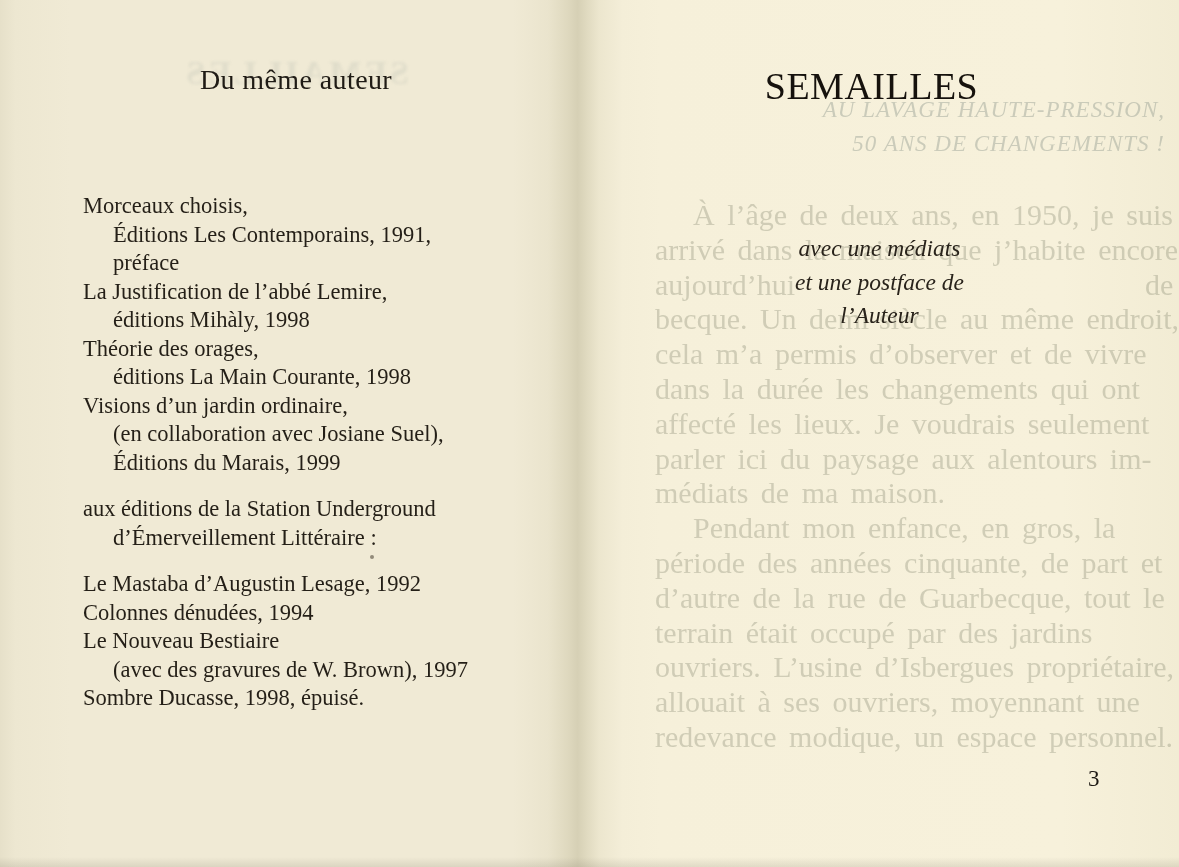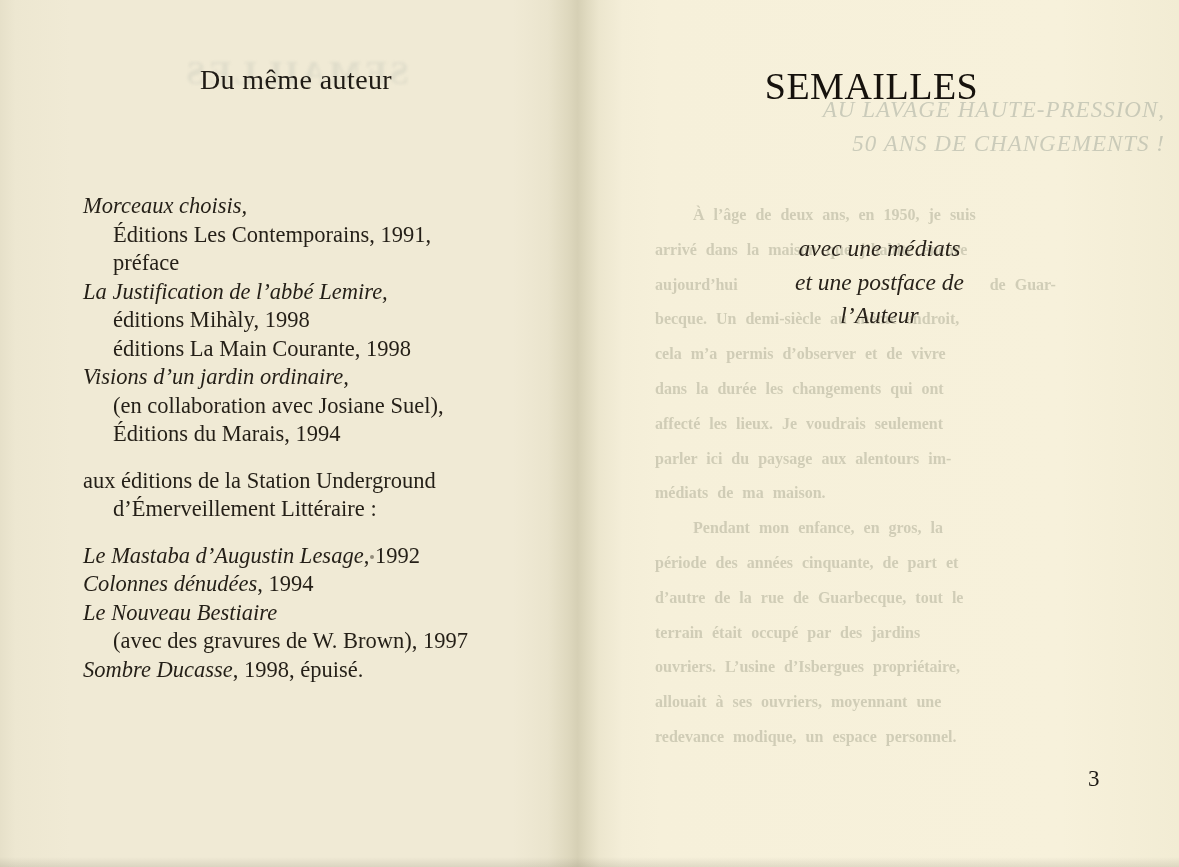--- a/index.html
+++ b/index.html
@@ -33,43 +33,42 @@
     position:absolute;left:0;width:592px;top:64px;text-align:center;
     font-size:28px;color:#1f1b15;letter-spacing:0.4px;
   }
   .bibliography{
     position:absolute;left:83px;top:192px;width:485px;
     font-size:22.5px;line-height:28.5px;color:#241f17;
   }
   .bib-line{white-space:nowrap;}
   .bib-line.ind{padding-left:30px;}
   .bib-line.gap{margin-top:18px;}
-  .it{font-style:italic;margin-top:36px;}
+  .it{margin-top:36px;}
   .speck{
     position:absolute;left:370px;top:555px;width:4px;height:4px;
     background:#6a6252;border-radius:50%;opacity:.7;
   }
 
   
   .title{
     position:absolute;left:578px;width:587px;top:64px;text-align:center;
     font-size:38px;font-weight:normal;letter-spacing:0.5px;color:#16120d;
   }
   .ghost-head{
     position:absolute;left:578px;width:587px;text-align:right;
     font-style:italic;font-size:23px;letter-spacing:1px;
     color:rgba(138,148,138,0.40);
   }
   .ghost-head-1{top:97px;}
   .ghost-head-2{top:131px;}
   .ghost-body{
     position:absolute;left:655px;top:198px;width:460px;
-    font-size:16px;line-height:34.8px;word-spacing:5px;
+    font-size:30px;line-height:34.8px;word-spacing:5px;
     color:rgba(118,124,98,0.30);
-    font-weight:bold;
   }
   .ghost-line{white-space:pre;}
   .ghost-line.ind{padding-left:38px;}
   .preface{
     position:absolute;left:592px;width:575px;top:232px;text-align:center;
     font-style:italic;font-size:23.5px;line-height:33.5px;color:#29231b;
   }
   .pageno{
     position:absolute;left:1088px;top:766px;
     font-size:23px;color:#1d1914;
@@ -84,24 +83,25 @@
   <div class="page page-right"></div>
 
   <div class="left-ghost-title">SEMAILLES</div>
   <div class="du-meme">Du même auteur</div>
   <div class="bibliography">
       <div class="bib-line"><span class="it">Morceaux choisis,</span></div>
       <div class="bib-line ind"><span class="">Éditions Les Contemporains, 1991,</span></div>
       <div class="bib-line ind"><span class="">préface</span></div>
       <div class="bib-line"><span class="it">La Justification de l’abbé Lemire,</span></div>
       <div class="bib-line ind"><span class="">éditions Mihàly, 1998</span></div>
+      <div class="bib-line"><span class="it">Théorie des orages,</span></div>
       <div class="bib-line ind"><span class="">éditions La Main Courante, 1998</span></div>
       <div class="bib-line"><span class="it">Visions d’un jardin ordinaire,</span></div>
       <div class="bib-line ind"><span class="">(en collaboration avec Josiane Suel),</span></div>
-      <div class="bib-line ind"><span class="">Éditions du Marais, 1994</span></div>
+      <div class="bib-line ind"><span class="">Éditions du Marais, 1999</span></div>
       <div class="bib-line gap"><span class="">aux éditions de la Station Underground</span></div>
       <div class="bib-line ind"><span class="">d’Émerveillement Littéraire :</span></div>
       <div class="bib-line gap"><span class="it">Le Mastaba d’Augustin Lesage</span><span class="">, 1992</span></div>
       <div class="bib-line"><span class="it">Colonnes dénudées</span><span class="">, 1994</span></div>
       <div class="bib-line"><span class="it">Le Nouveau Bestiaire</span></div>
       <div class="bib-line ind"><span class="">(avec des gravures de W. Brown), 1997</span></div>
       <div class="bib-line"><span class="it">Sombre Ducasse</span><span class="">, 1998, épuisé.</span></div>
     </div>
   <div class="speck"></div>
 

